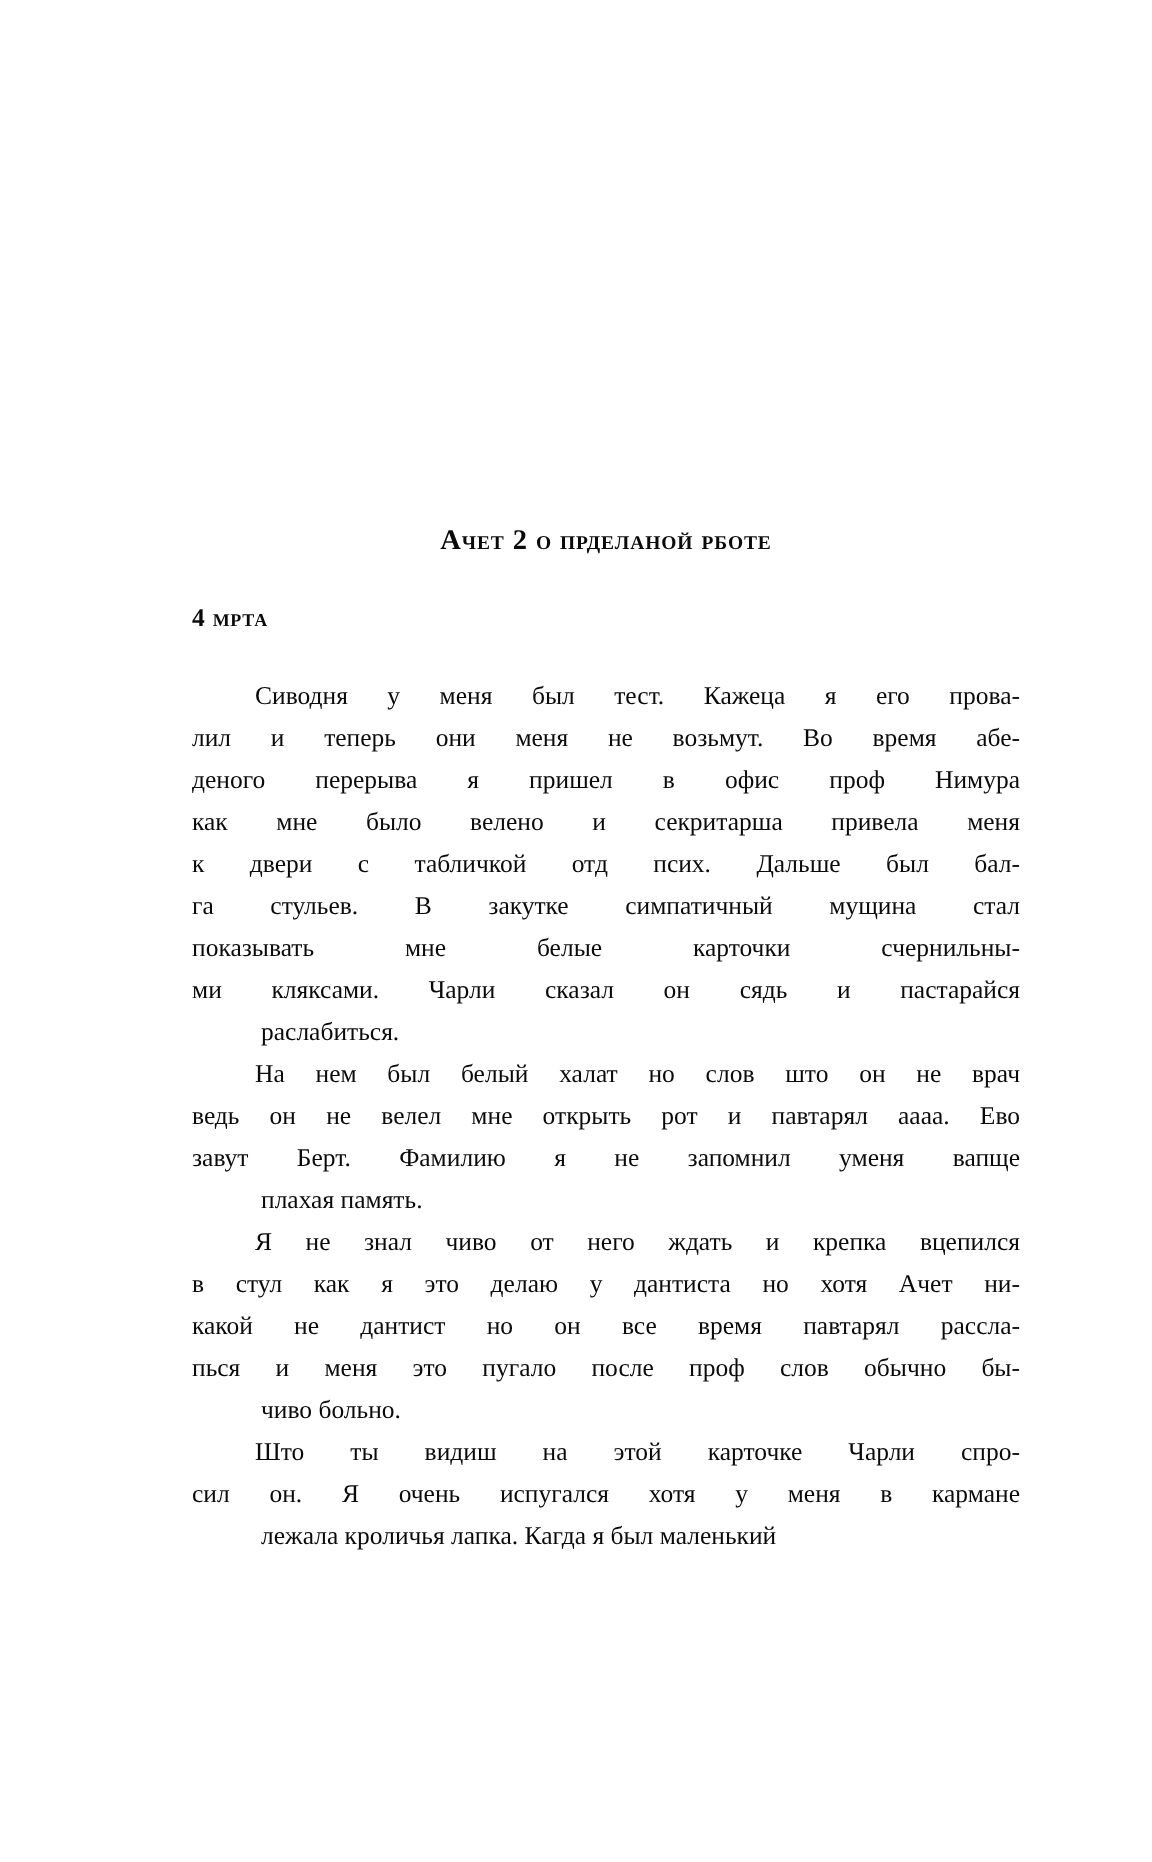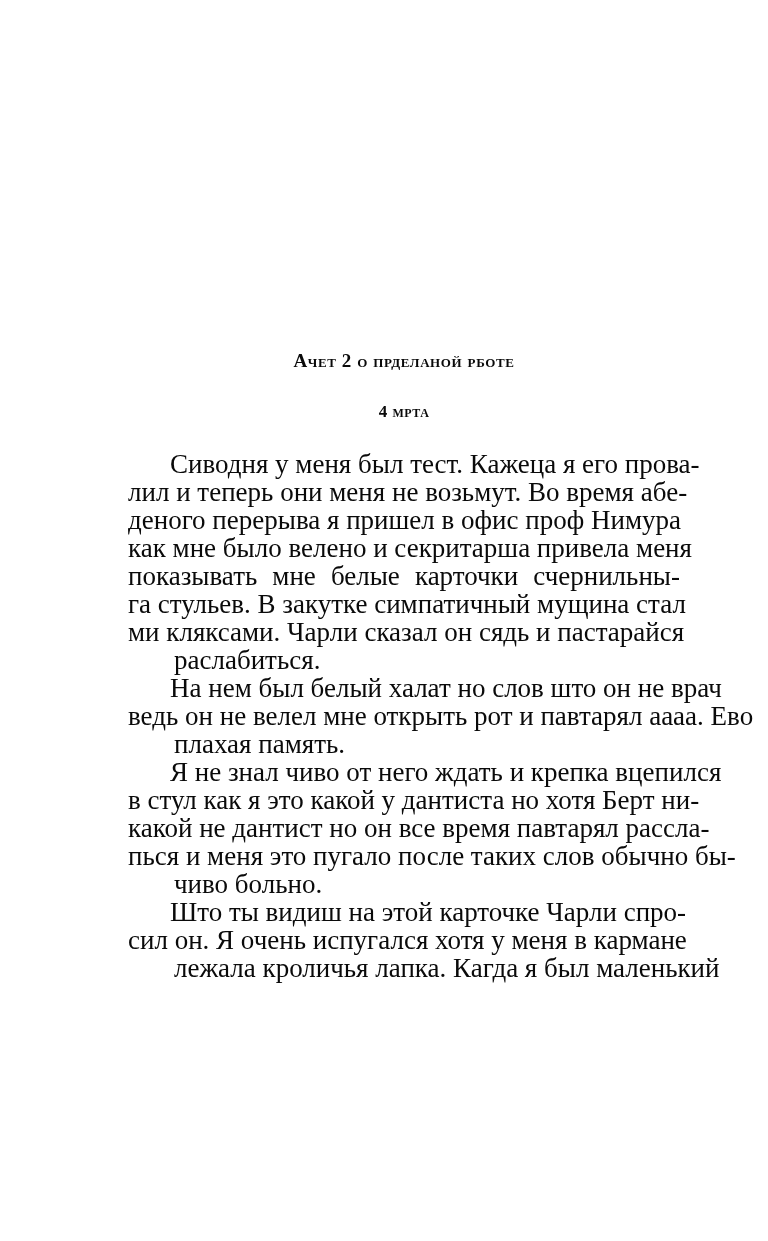--- a/index.html
+++ b/index.html
@@ -43,35 +43,35 @@
     font-variant: small-caps;
     text-transform: lowercase;
     margin: 0 0 26px 0;
     white-space: nowrap;
   }
   .chapter-title::first-letter {
     text-transform: uppercase;
   }
 
   .date-heading {
-    text-align: center;
+    text-align: left;
     font-weight: bold;
     font-size: 17px;
     line-height: 24px;
     letter-spacing: 0.5px;
     font-variant: small-caps;
     text-transform: lowercase;
     margin: 0 0 26px 0;
     white-space: nowrap;
   }
 
   
   .para {
     margin: 0;
-    font-size: 27px;
+    font-size: 17px;
     line-height: 28px;
     text-align: justify;
     text-justify: inter-word;
     hyphens: none;
   }
   .para .ln {
     display: block;
     text-align: justify;
     text-align-last: justify;
     white-space: pre;
@@ -99,35 +99,37 @@
     <h1 class="chapter-title">Ачет 2 о прделаной рботе</h1>
 
     <h2 class="date-heading">4 мрта</h2>
 
     <div id="paragraphs">
         <p class="para">
           <span class="ln first"><span class="indent"></span><span>Сиводня у меня был тест. Кажеца я его прова-</span></span>
           <span class="ln">лил и теперь они меня не возьмут. Во время абе-</span>
           <span class="ln">деного перерыва я пришел в офис проф Нимура</span>
           <span class="ln">как мне было велено и секритарша привела меня</span>
+          <span class="ln">к двери с табличкой отд псих. Дальше был бал-</span>
+          <span class="ln">га стульев. В закутке симпатичный мущина стал</span>
           <span class="ln">показывать мне белые карточки счернильны-</span>
-          <span class="ln">га стульев. В закутке симпатичный мущина стал</span>
           <span class="ln">ми кляксами. Чарли сказал он сядь и пастарайся</span>
           <span class="ln last">раслабиться.</span>
         </p>
         <p class="para">
           <span class="ln first"><span class="indent"></span><span>На нем был белый халат но слов што он не врач</span></span>
           <span class="ln">ведь он не велел мне открыть рот и павтарял аааа. Ево</span>
+          <span class="ln">завут Берт. Фамилию я не запомнил уменя вапще</span>
           <span class="ln last">плахая память.</span>
         </p>
         <p class="para">
           <span class="ln first"><span class="indent"></span><span>Я не знал чиво от него ждать и крепка вцепился</span></span>
-          <span class="ln">в стул как я это какой у дантиста но хотя Берт ни-</span>
+          <span class="ln">в стул как я это делаю у дантиста но хотя Ачет ни-</span>
           <span class="ln">какой не дантист но он все время павтарял рассла-</span>
-          <span class="ln">пься и меня это пугало после таких слов обычно бы-</span>
+          <span class="ln">пься и меня это пугало после проф слов обычно бы-</span>
           <span class="ln last">чиво больно.</span>
         </p>
         <p class="para">
           <span class="ln first"><span class="indent"></span><span>Што ты видиш на этой карточке Чарли спро-</span></span>
           <span class="ln">сил он. Я очень испугался хотя у меня в кармане</span>
           <span class="ln last">лежала кроличья лапка. Кагда я был маленький</span>
         </p>
       </div>
 
   </div>

